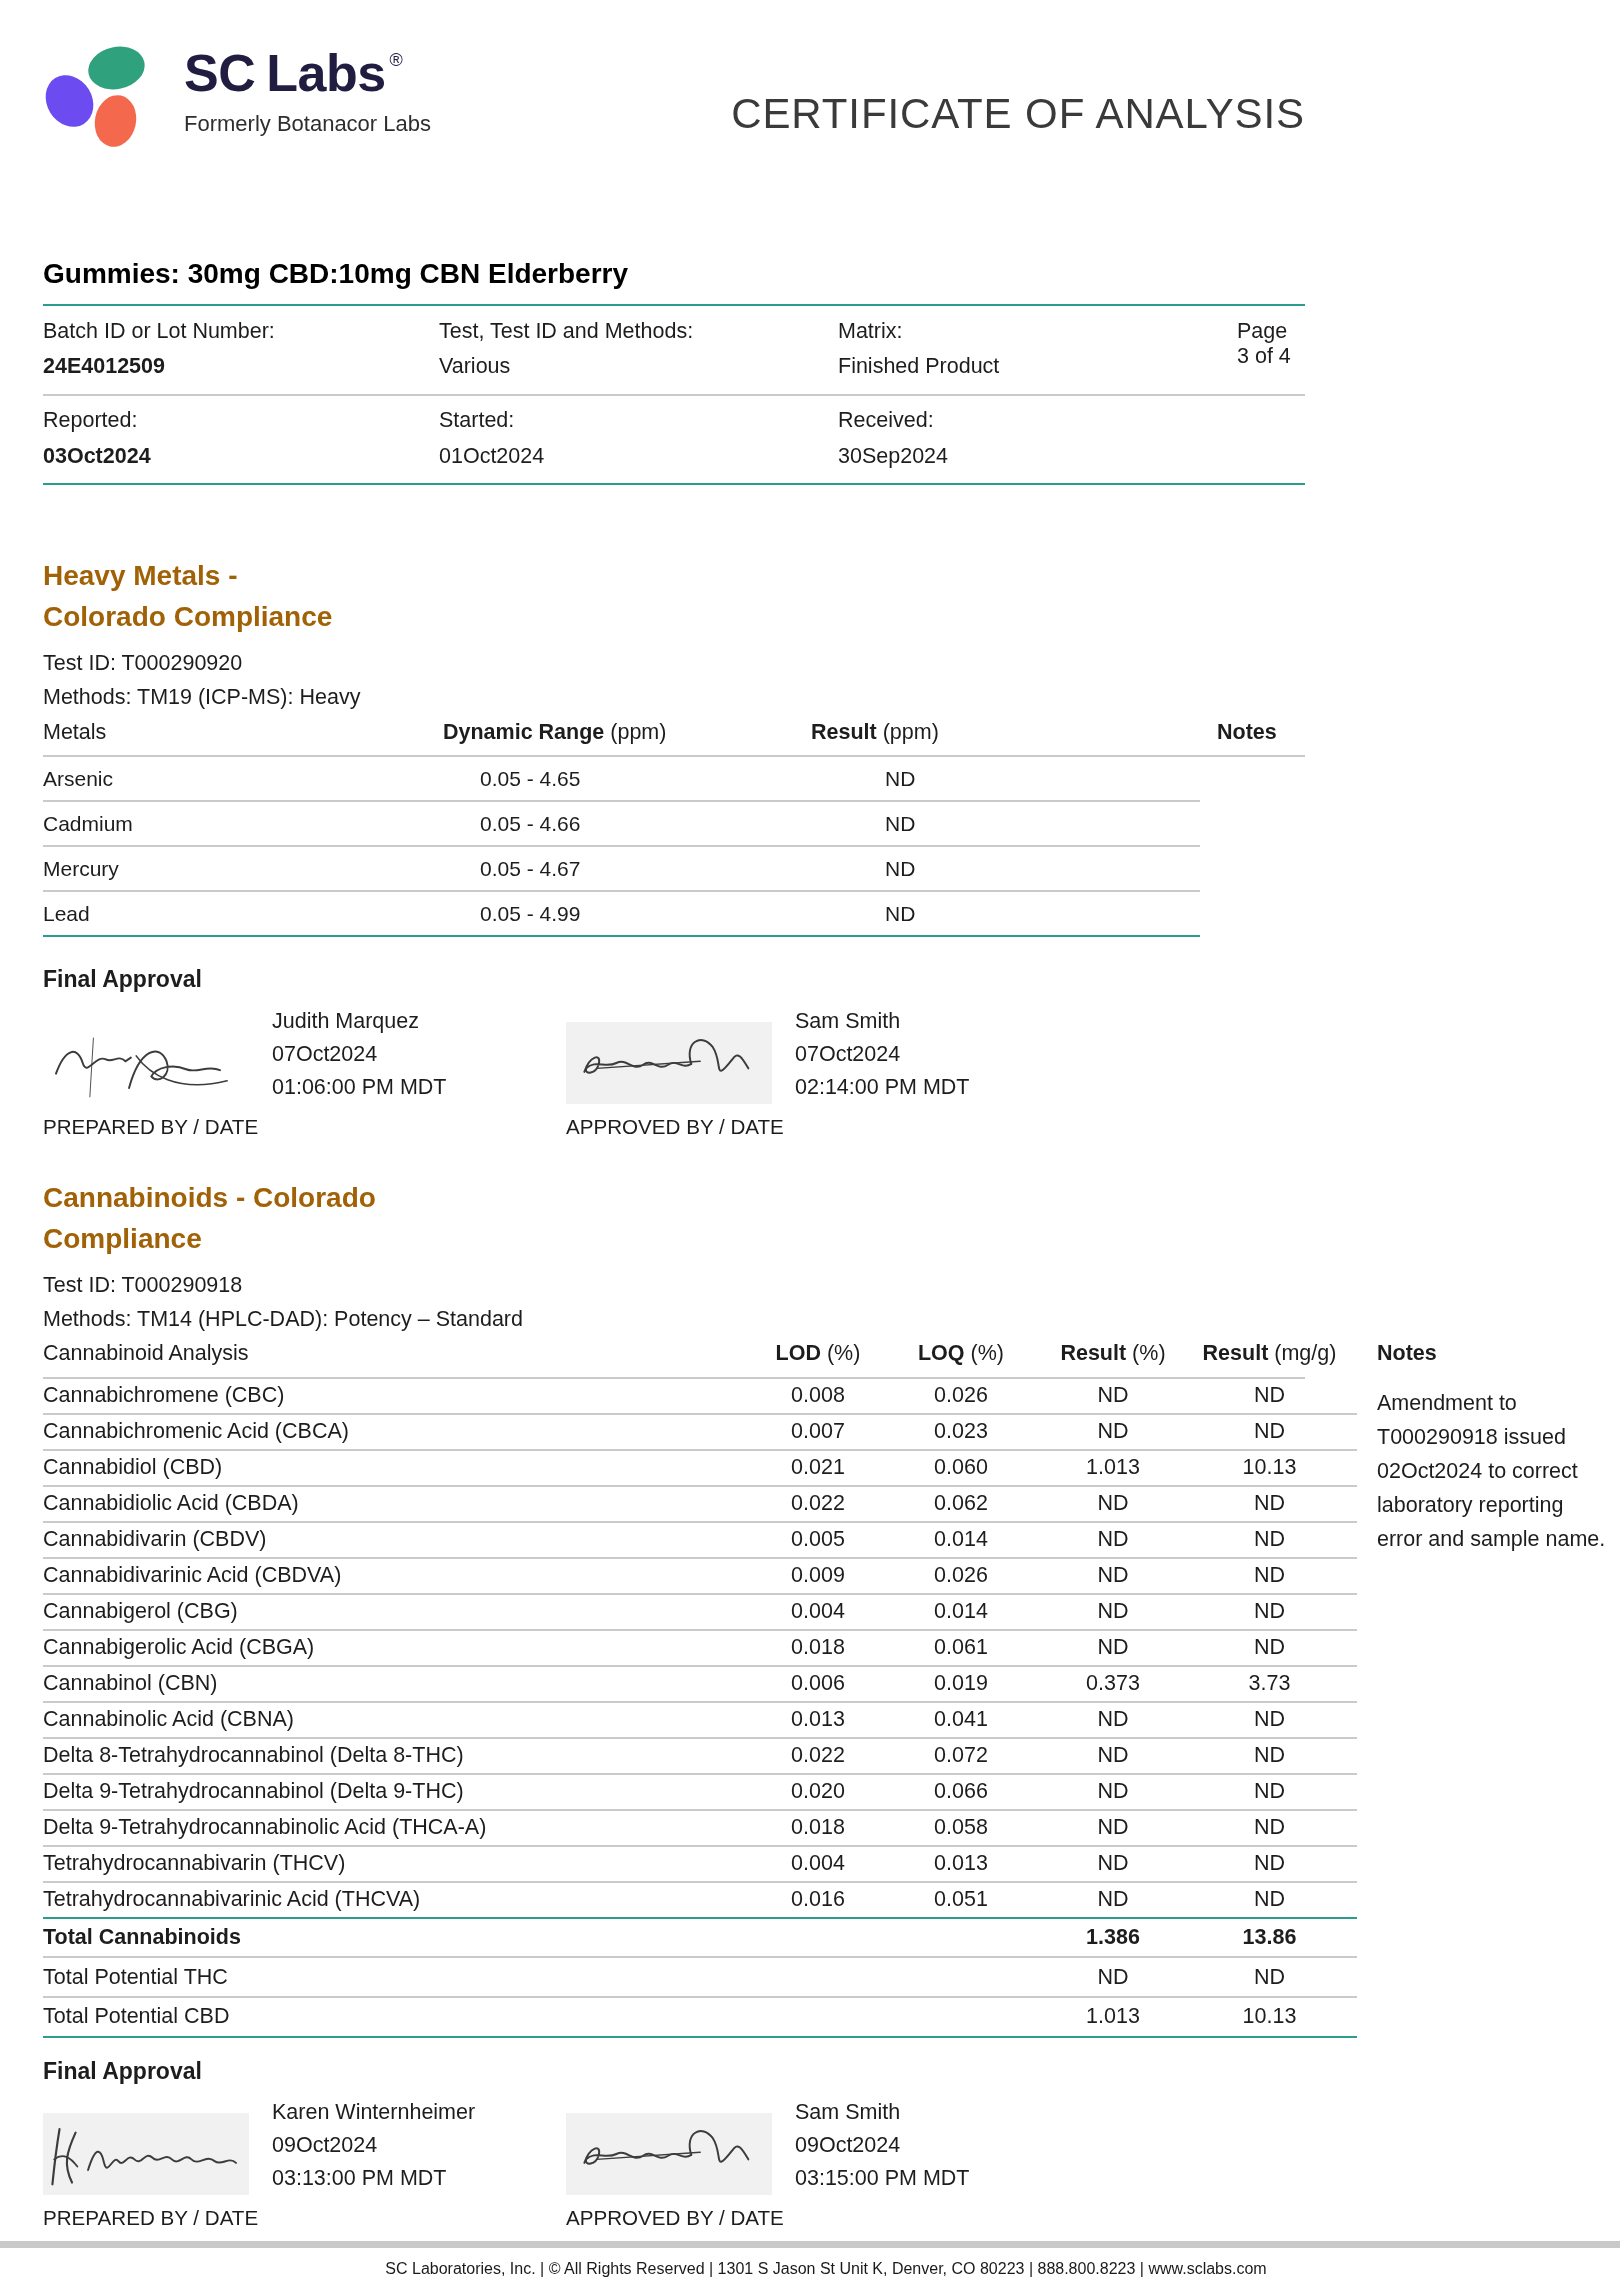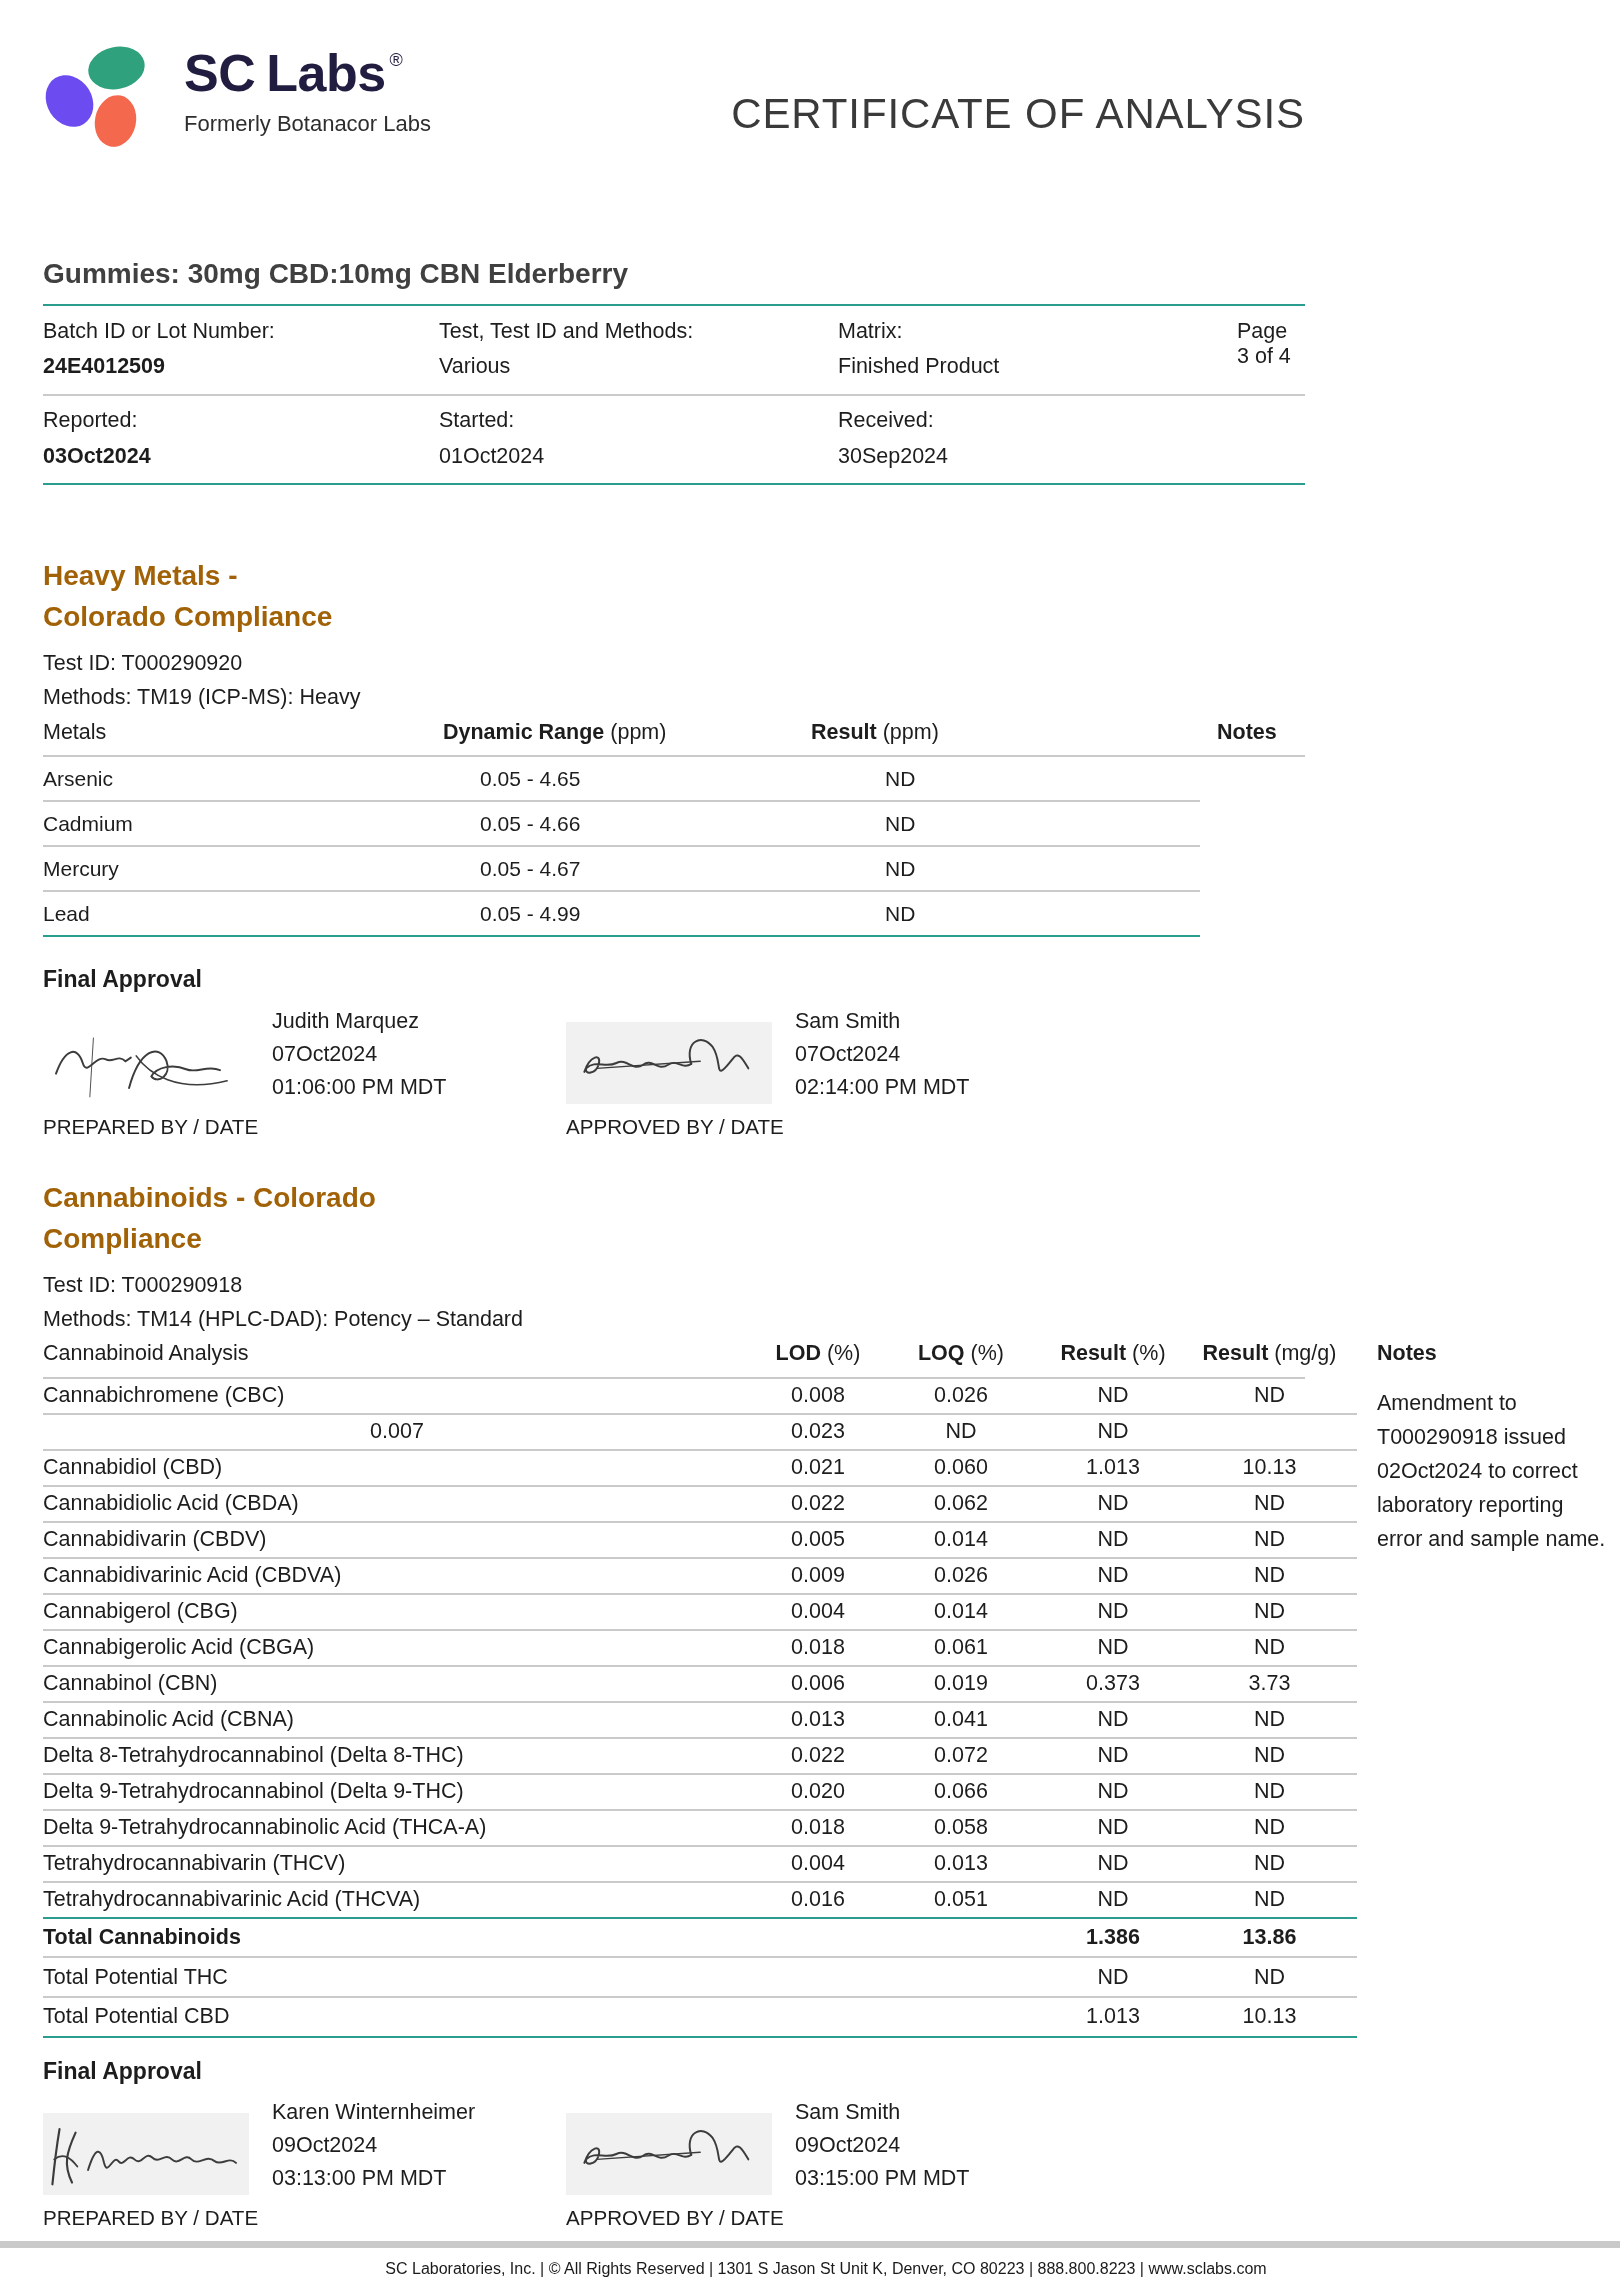--- a/index.html
+++ b/index.html
@@ -17,21 +17,21 @@
   .dot-coral{left:52px;top:57px;width:41px;height:52px;transform:rotate(12deg);}
   .brand-text{margin-left:25px;padding-top:5.4px;}
   .brand-line{font-size:52px;color:#201d40;letter-spacing:-0.4px;white-space:nowrap;}
   .brand-sc{font-weight:800;}
   .brand-labs{font-weight:600;margin-left:10.7px;}
   .brand-reg{font-size:18px;vertical-align:25px;font-weight:400;margin-left:3.6px;}
   .brand-tagline{margin-top:7.2px;font-size:22px;color:#2e2e2e;font-weight:400;}
   .doc-title{margin-top:52px;font-size:42px;font-weight:300;color:#3a3a3a;letter-spacing:0.9px;white-space:nowrap;}
 
   
-  .sample-title{margin-top:86px;font-size:28px;font-weight:700;color:#404040;}
+  .sample-title{margin-top:86px;font-size:28px;font-weight:700;color:#000000;}
   .info-table{margin-top:14.3px;border-top:2.7px solid #2b9d8e;border-bottom:2.7px solid #2b9d8e;}
   .info-row{display:grid;grid-template-columns:396px 399px 399px 1fr;padding:12.5px 0 14.3px 0;}
   .info-row-second{border-top:2.7px solid #cacaca;}
   .info-label{font-size:21.5px;line-height:25px;}
   .info-value{font-size:21.5px;line-height:25px;margin-top:10.7px;}
   .b{font-weight:700;}
 
   
   .section-heading{margin-top:70px;font-size:28px;font-weight:700;line-height:41px;color:#a16207;}
   .cb-heading{margin-top:39px;}
@@ -229,20 +229,21 @@
       <div class="cb-note">Amendment to T000290918 issued 02Oct2024 to correct laboratory reporting error and sample name.</div>
 
       <div class="cb-row">
           <div>Cannabichromene (CBC)</div>
           <div class="num">0.008</div>
           <div class="num">0.026</div>
           <div class="num">ND</div>
           <div class="num">ND</div>
         </div>
       <div class="cb-row">
+          <div>Cannabichromenic Acid (CBCA)</div>
           <div class="num">0.007</div>
           <div class="num">0.023</div>
           <div class="num">ND</div>
           <div class="num">ND</div>
         </div>
       <div class="cb-row">
           <div>Cannabidiol (CBD)</div>
           <div class="num">0.021</div>
           <div class="num">0.060</div>
           <div class="num">1.013</div>

